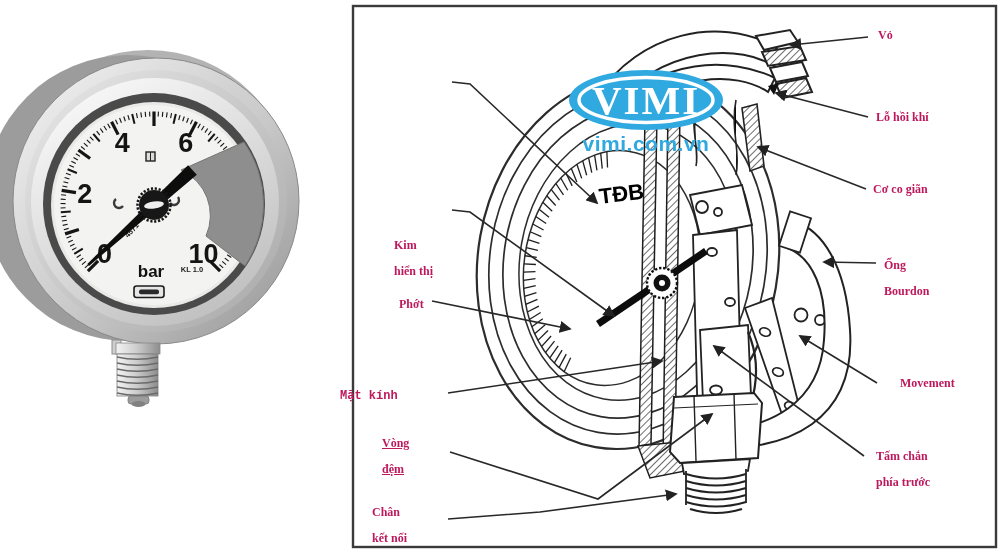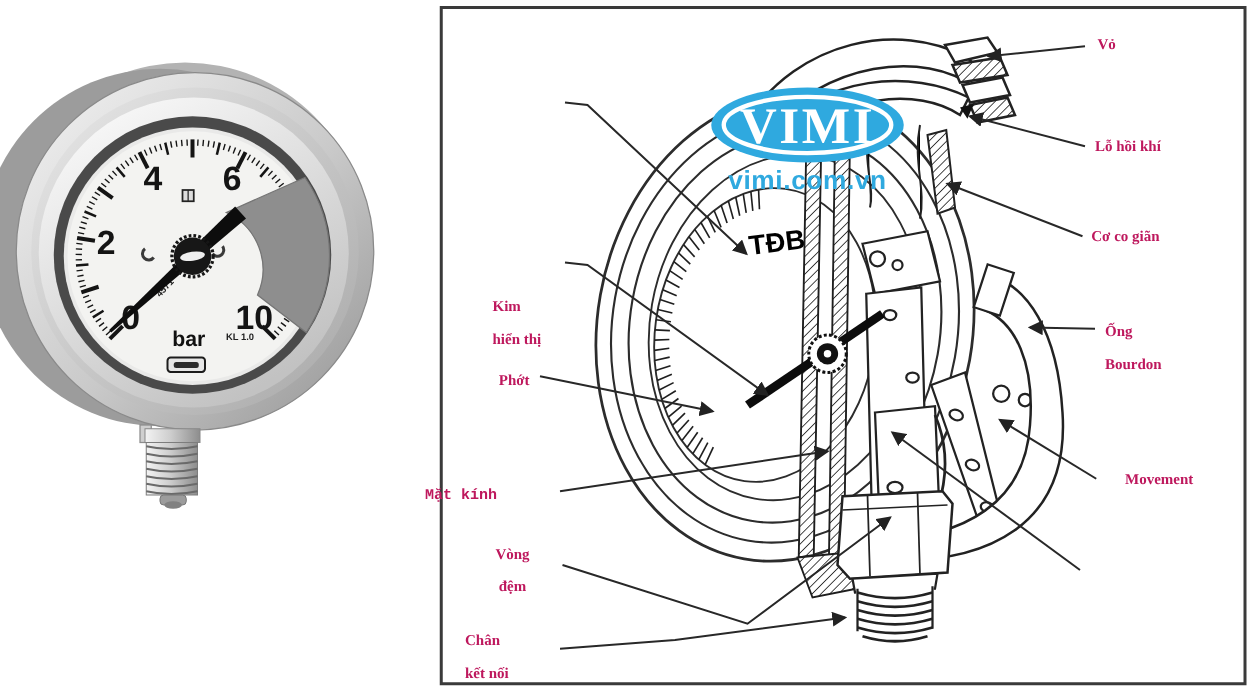--- a/index.html
+++ b/index.html
@@ -1,21 +1,21 @@
 <!DOCTYPE html>
 <html><head>
 <meta charset="utf-8">
 <style>
   html,body{margin:0;padding:0;background:#fff;}
   .stage{position:relative;width:1000px;height:553px;background:#fff;overflow:hidden;
          font-family:"Liberation Serif","DejaVu Serif",serif;}
   svg{position:absolute;left:0;top:0;}
   .dlabel{position:absolute;font-weight:bold;font-size:12px;line-height:26px;color:#be185d;
           white-space:pre-line;z-index:5;}
-  .center{text-align:center;}
+  .center{text-decoration:underline;}
 </style>
 </head>
 <body>
 
 <div class="stage">
 
 <svg width="1000" height="553" viewBox="0 0 1000 553">
   <defs>
     <linearGradient id="gradBezel" x1="0" y1="0" x2="1" y2="1">
       <stop offset="0" stop-color="#f4f4f4"></stop>
@@ -355,14 +355,16 @@
 <div class="dlabel center" style="left:382px;top:430px;width:56px;">Vòng
 đệm</div>
 <div class="dlabel" style="left:372px;top:483px;margin-top:16px;">Chân
 kết nối</div>
 <div class="dlabel" style="left:878px;top:22px;">Vỏ</div>
 <div class="dlabel" style="left:876px;top:104px;text-align:center;">Lỗ hồi khí</div>
 <div class="dlabel" style="left:884px;top:252px;">Ống
 Bourdon</div>
 <div class="dlabel" style="left:873px;top:176px;">Cơ co giãn</div>
 <div class="dlabel" style="left:884px;top:370px;margin-left:16px;">Movement</div>
+<div class="dlabel" style="left:876px;top:443px;">Tấm chắn
+phía trước</div>
 
 </div>
 
 </body></html>

